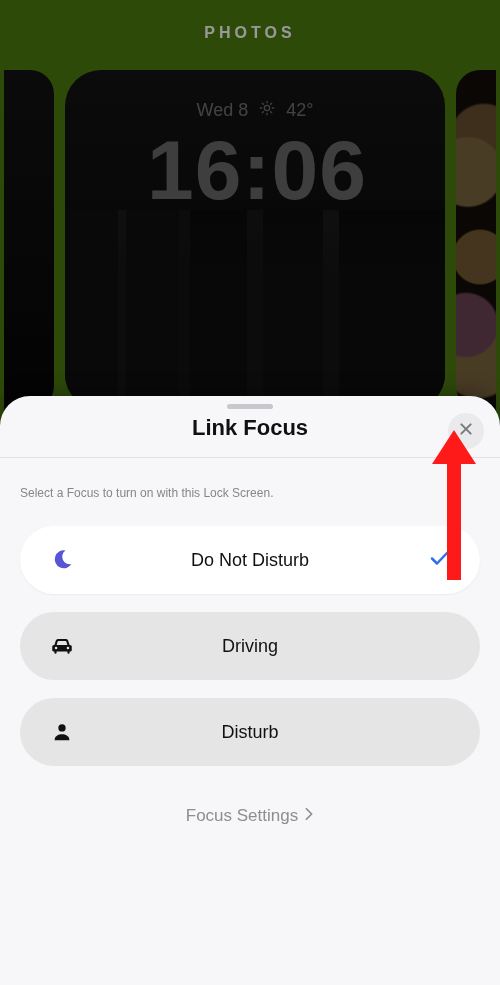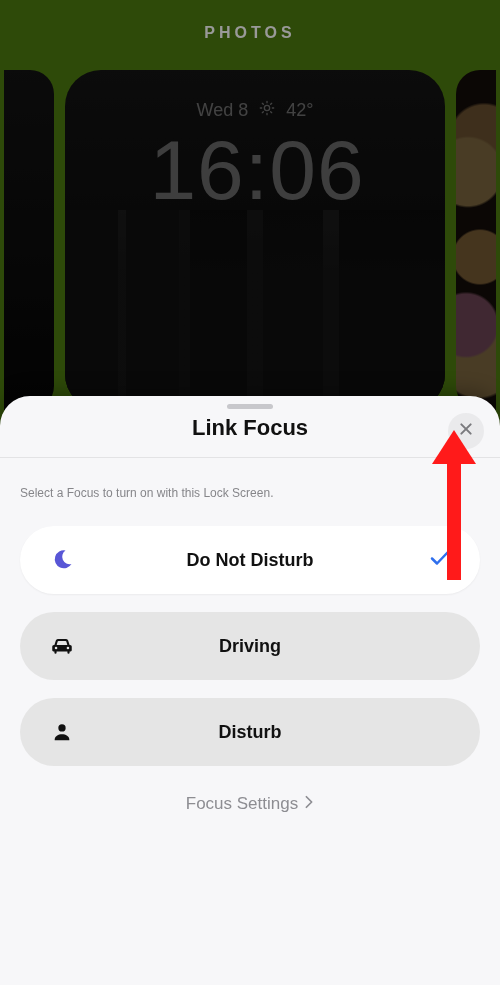--- a/index.html
+++ b/index.html
@@ -47,21 +47,21 @@
       linear-gradient(180deg, rgba(60,60,60,.0), rgba(30,30,30,.5) 30%),
       linear-gradient(90deg, #1b1b1b 0 14%, #313131 14% 16%, #1b1b1b 16% 30%, #262626 30% 33%, #141414 33% 48%, #2a2a2a 48% 52%, #181818 52% 68%, #303030 68% 72%, #141414 72% 100%);
   }
   .ls-date {
     position:absolute; top:30px; left:0; right:0; text-align:center;
     color:#c9c9c9; font-size:18px; font-weight:500;
   }
   .ls-date .sun { margin: 0 6px; }
   .ls-time {
     position:absolute; top:52px; left:4px; right:0; text-align:center;
-    color:#bdbdbd; font-size:84px; font-weight:400; letter-spacing:1px;
+    color:#bdbdbd; font-size:84px; font-weight:700; letter-spacing:1px;
   }
   .ls-widgets {
     position:absolute; top:170px; left:0; right:0; padding:0 26px;
     display:flex; justify-content:space-between; color:#bdbdbd; font-size:15px;
   }
   .ls-wleft, .ls-wright { display:flex; flex-direction:column; gap:4px; }
   .ls-wleft .row, .ls-wright .row { display:flex; align-items:center; gap:6px; }
   .ls-wleft .bar { height:2px; width:110px; background:#707070; margin-top:4px;}
   .ls-wleft .bar > i { display:block; height:100%; width:40%; background:#d0d0d0;}
   .ls-wright { align-items:flex-start; }
@@ -110,28 +110,28 @@
   .focus-list { padding:0 20px; display:flex; flex-direction:column; gap:18px; }
   .focus-item {
     height:68px; border-radius:34px; background:#e5e5e5;
     display:flex; align-items:center; padding:0 28px; cursor:pointer;
     position:relative;
   }
   .focus-item.selected { background:#ffffff; box-shadow:0 1px 2px rgba(0,0,0,.05); }
   .focus-icon { width:28px; display:flex; align-items:center; justify-content:center; }
   .focus-label {
     position:absolute; left:0; right:0; text-align:center;
-    font-size:18px; font-weight:700; color:#111;
+    font-size:18px; font-weight:400; color:#111;
   }
   .focus-check {
     margin-left:auto; color:#2f6fed;
   }
 
   .footer-link {
-    text-align:center; color:#8d8d92; font-size:17px; margin-top:28px;
+    text-align:center; color:#8d8d92; font-size:17px; margin-top:40px;
     display:flex; align-items:center; justify-content:center; gap:6px; cursor:pointer;
   }
   .footer-link svg { width:10px; height:14px; }
 
   
   .annot-arrow {
     position:absolute; right:20px; top:430px; pointer-events:none;
   }
   .annot-arrow svg { width:52px; height:150px; }
 </style>

